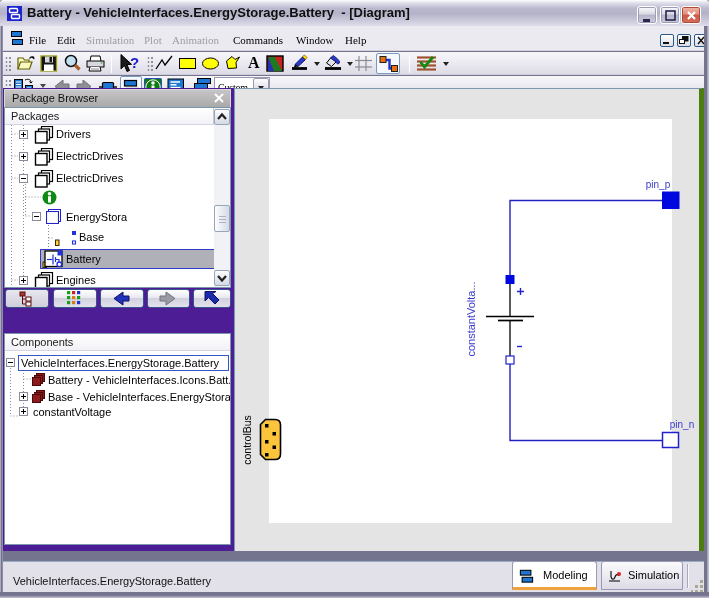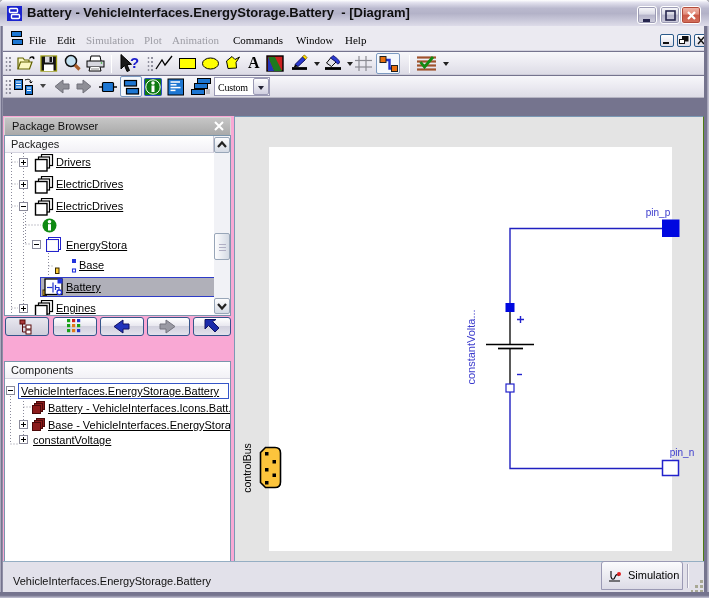--- a/index.html
+++ b/index.html
@@ -33,48 +33,48 @@
 #tb1{top:52px;height:23px;border-bottom:1px solid #cecdd9;}
 #tb2{top:76px;height:22px;border-bottom:1px solid #b5b4c2;font-family:Liberation Serif, serif;}
 .grip{position:absolute;width:7px;height:16px;
 background-image:radial-gradient(circle at 1.5px 2px,#90909e 1px,transparent 1.15px),radial-gradient(circle at 5px 2px,#90909e 1px,transparent 1.15px);
 background-size:7px 4px;}
 .tsep{position:absolute;width:1px;height:18px;background:#b9b8c6;border-right:1px solid #fff;}
 .ticon{position:absolute;}
 .tbtn-on{position:absolute;border:1px solid #7c9ac1;border-radius:2px;background:#f5f8fc;}
 .darr{position:absolute;width:0;height:0;border-left:3px solid transparent;border-right:3px solid transparent;border-top:4px solid #202020;}
 
-#work{left:3px;top:116px;width:596px;height:463px;background:#f9a8d4;}
+#work{left:3px;top:88px;width:596px;height:463px;background:#4c1d95;}
 
 .panelhdr{position:absolute;left:1px;width:227px;height:18px;
   background:linear-gradient(180deg,#c6c6c6,#a9a9a9);
   border:1px solid #d8d8d8;border-bottom:0;
   font-size:11px;color:#101010;padding:2px 0 0 7px;}
 .panelx{position:absolute;right:6px;top:3px;width:10px;height:10px;}
 .whitebox{position:absolute;left:1px;width:227px;background:#fff;border:1px solid #7b96ad;}
 .colhdr{position:absolute;left:0;top:0;height:17px;width:100%;
   background:linear-gradient(180deg,#ffffff,#f2f1f6);border-bottom:1px solid #d5d4e0;
   padding:2px 0 0 6px;font-size:11px;color:#202020;}
-.trow{position:absolute;font-size:11px;white-space:nowrap;text-decoration:underline;}
+.trow{position:absolute;font-size:11px;white-space:nowrap;}
 
 #sbar{position:absolute;right:0;top:0;width:16px;bottom:0;background:#f1f2f6;}
 .sbtn{position:absolute;left:0px;width:16px;height:16px;border:1px solid #98a6b8;border-radius:2px;
   background:linear-gradient(180deg,#fdfdfe,#d4dae4);}
 #sthumb{position:absolute;left:0;width:16px;border:1px solid #98a6b8;border-radius:2px;
   background:linear-gradient(90deg,#fdfdfe,#d4dae4);}
 
 .navbtn{position:absolute;height:19px;border:1px solid #35558a;border-radius:3px;
   background:linear-gradient(180deg,#ffffff 0%,#e9e8f0 45%,#d2d1de 50%,#e2e1ec 100%);}
 
 .expbox{position:absolute;width:9px;height:9px;border:1px solid #8a8a9a;background:#fff;}
 .expbox:before{content:"";position:absolute;left:1px;top:3px;width:5px;height:1px;background:#000;}
 .expbox.plus:after{content:"";position:absolute;left:3px;top:1px;width:1px;height:5px;background:#000;}
 
 #diagram{left:231px;top:0px;width:470px;height:463px;background:#e4e4e4;
-  border-top:1px solid #7b99b5;border-left:1px solid #7b99b5;border-right:1px solid #4d7c0f;}
+  border-top:1px solid #7b99b5;border-left:1px solid #7b99b5;border-right:5px solid #4d7c0f;}
 #canvas{position:absolute;left:34px;top:30px;width:403px;height:404px;background:#fff;}
 
 #status{left:3px;top:561px;width:703px;height:31px;background:#e2e1ea;border-top:1px solid #95aec3;}
 #stext{left:10px;top:13px;font-size:11px;color:#101010;}
 .tab{position:absolute;top:-1px;height:29px;font-size:11px;padding:7px 4px 0 30px;}
 
 #bl{left:0;top:26px;width:3px;bottom:0;background:linear-gradient(90deg,#c6c5d6,#75748e,#9b9ab0);}
 #br{right:0;top:26px;width:5px;bottom:0;background:linear-gradient(90deg,#75748e,#75748e 58%,#b9b8c9 75%,#c2c1d2);}
 #bb{left:0;bottom:0;width:709px;height:6px;background:linear-gradient(180deg,#75748e 55%,#c6c5d6);}
 </style></head>
@@ -497,20 +497,29 @@
           <rect x="38.5" y="343" width="3.5" height="3.5"></rect>
           <rect x="38.5" y="356.5" width="3.5" height="3.5"></rect>
         </g>
         <text x="17" y="351" font-size="10.5" fill="#000" text-anchor="middle" transform="rotate(-90 17 351)">controlBus</text>
         </g>
       </svg>
     </div>
   </div>
   <div id="status" class="abs">
     <div id="stext" class="abs">VehicleInterfaces.EnergyStorage.Battery</div>
+    <div class="tab abs" style="left:509px;width:85px;background:#fff;border:1px solid #9a99b4;border-radius:3px 3px 0 0;border-bottom:3px solid #efa23c">
+      <svg width="15" height="14" viewBox="0 0 17 16" style="position:absolute;left:6px;top:7px">
+          <g stroke="#000" stroke-width="1.2" fill="#1d76d2">
+            <rect x="1.5" y="1.5" width="12" height="5.5"></rect>
+            <rect x="3.5" y="9.5" width="12" height="5.5"></rect>
+          </g>
+        </svg>
+      Modeling
+    </div>
     <div class="tab abs" style="left:598px;width:82px;background:linear-gradient(180deg,#fbfbfd,#dcdbe6);border:1px solid #9a99b4;border-radius:3px 3px 0 0;padding-left:26px">
       <svg width="16" height="15" style="position:absolute;left:5px;top:7px">
           <path d="M2 12 L13 12 M4 2 L4 8 M4 8 C5 11 7 11 8 8 C9 5 11 5 12 7" stroke="#000" fill="none" stroke-width="1.1"></path>
           <circle cx="12" cy="5" r="2" fill="#e02020"></circle>
         </svg>
       Simulation
     </div>
     <div class="abs" style="left:684px;top:2px;width:2px;height:24px;border-left:1px solid #a9a8bc;border-right:1px solid #f8f8fa"></div>
       <svg class="abs" style="left:688px;top:18px" width="14" height="13">
         <g fill="#a8a894">

